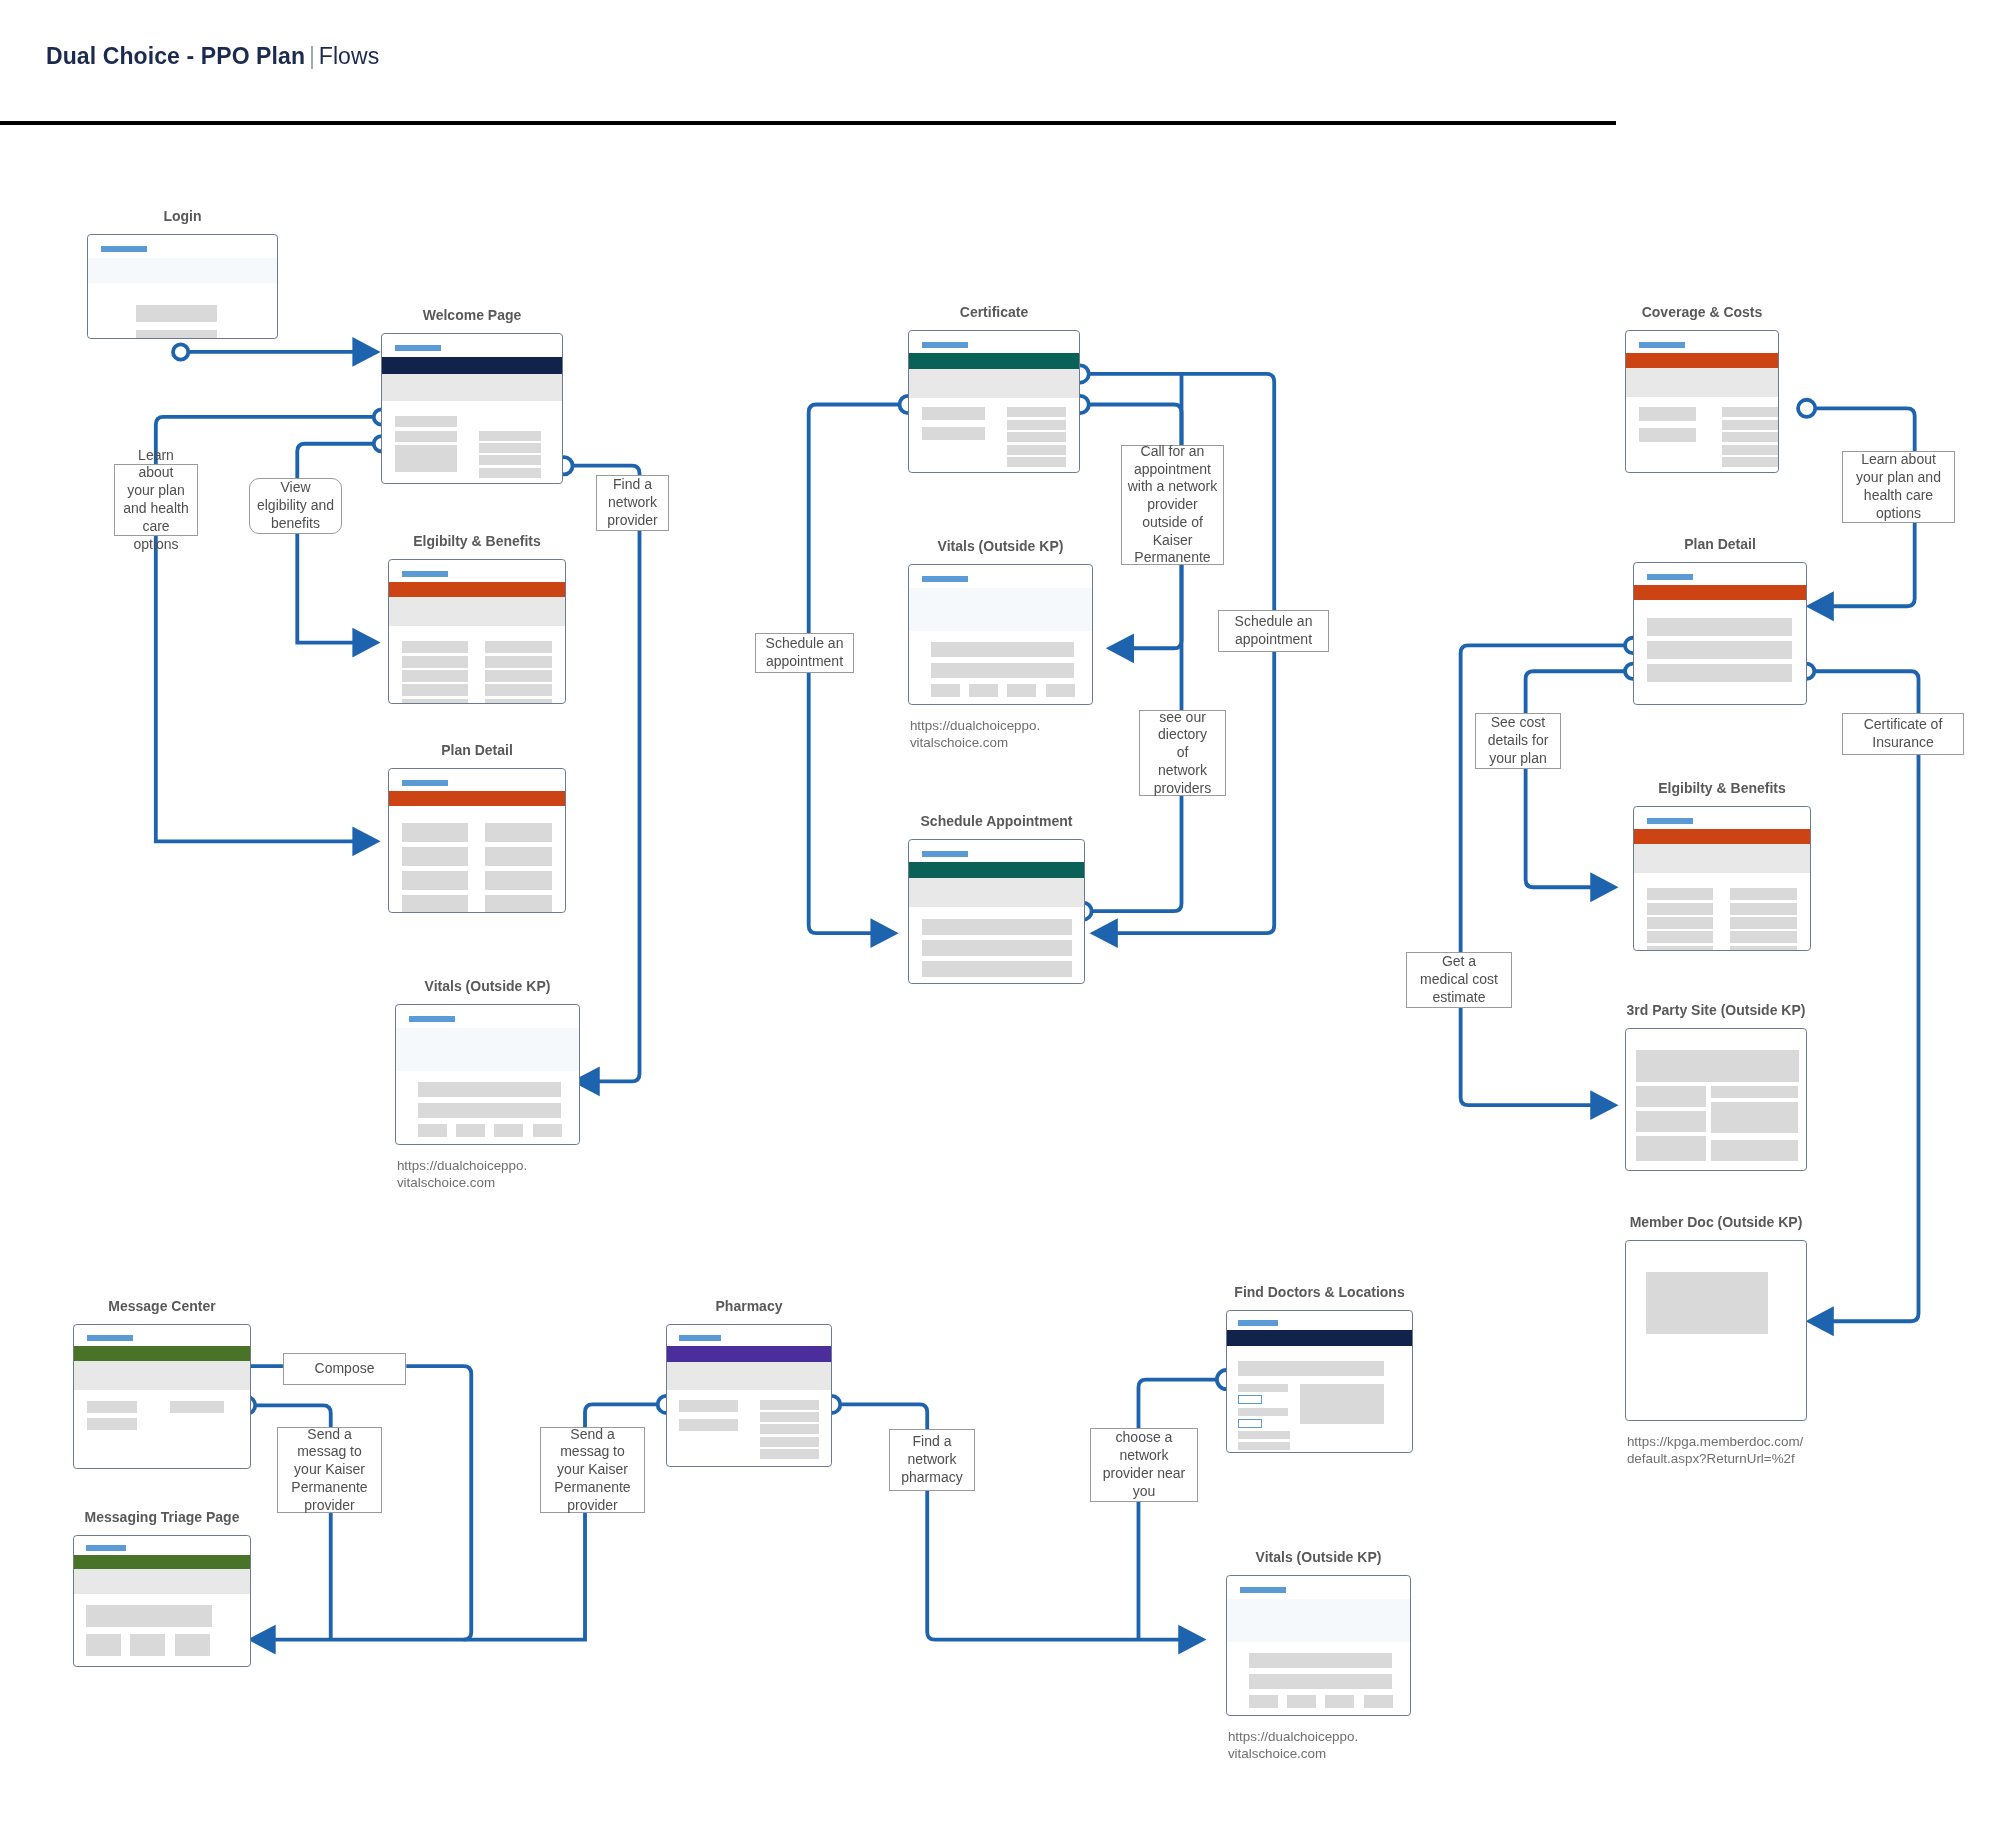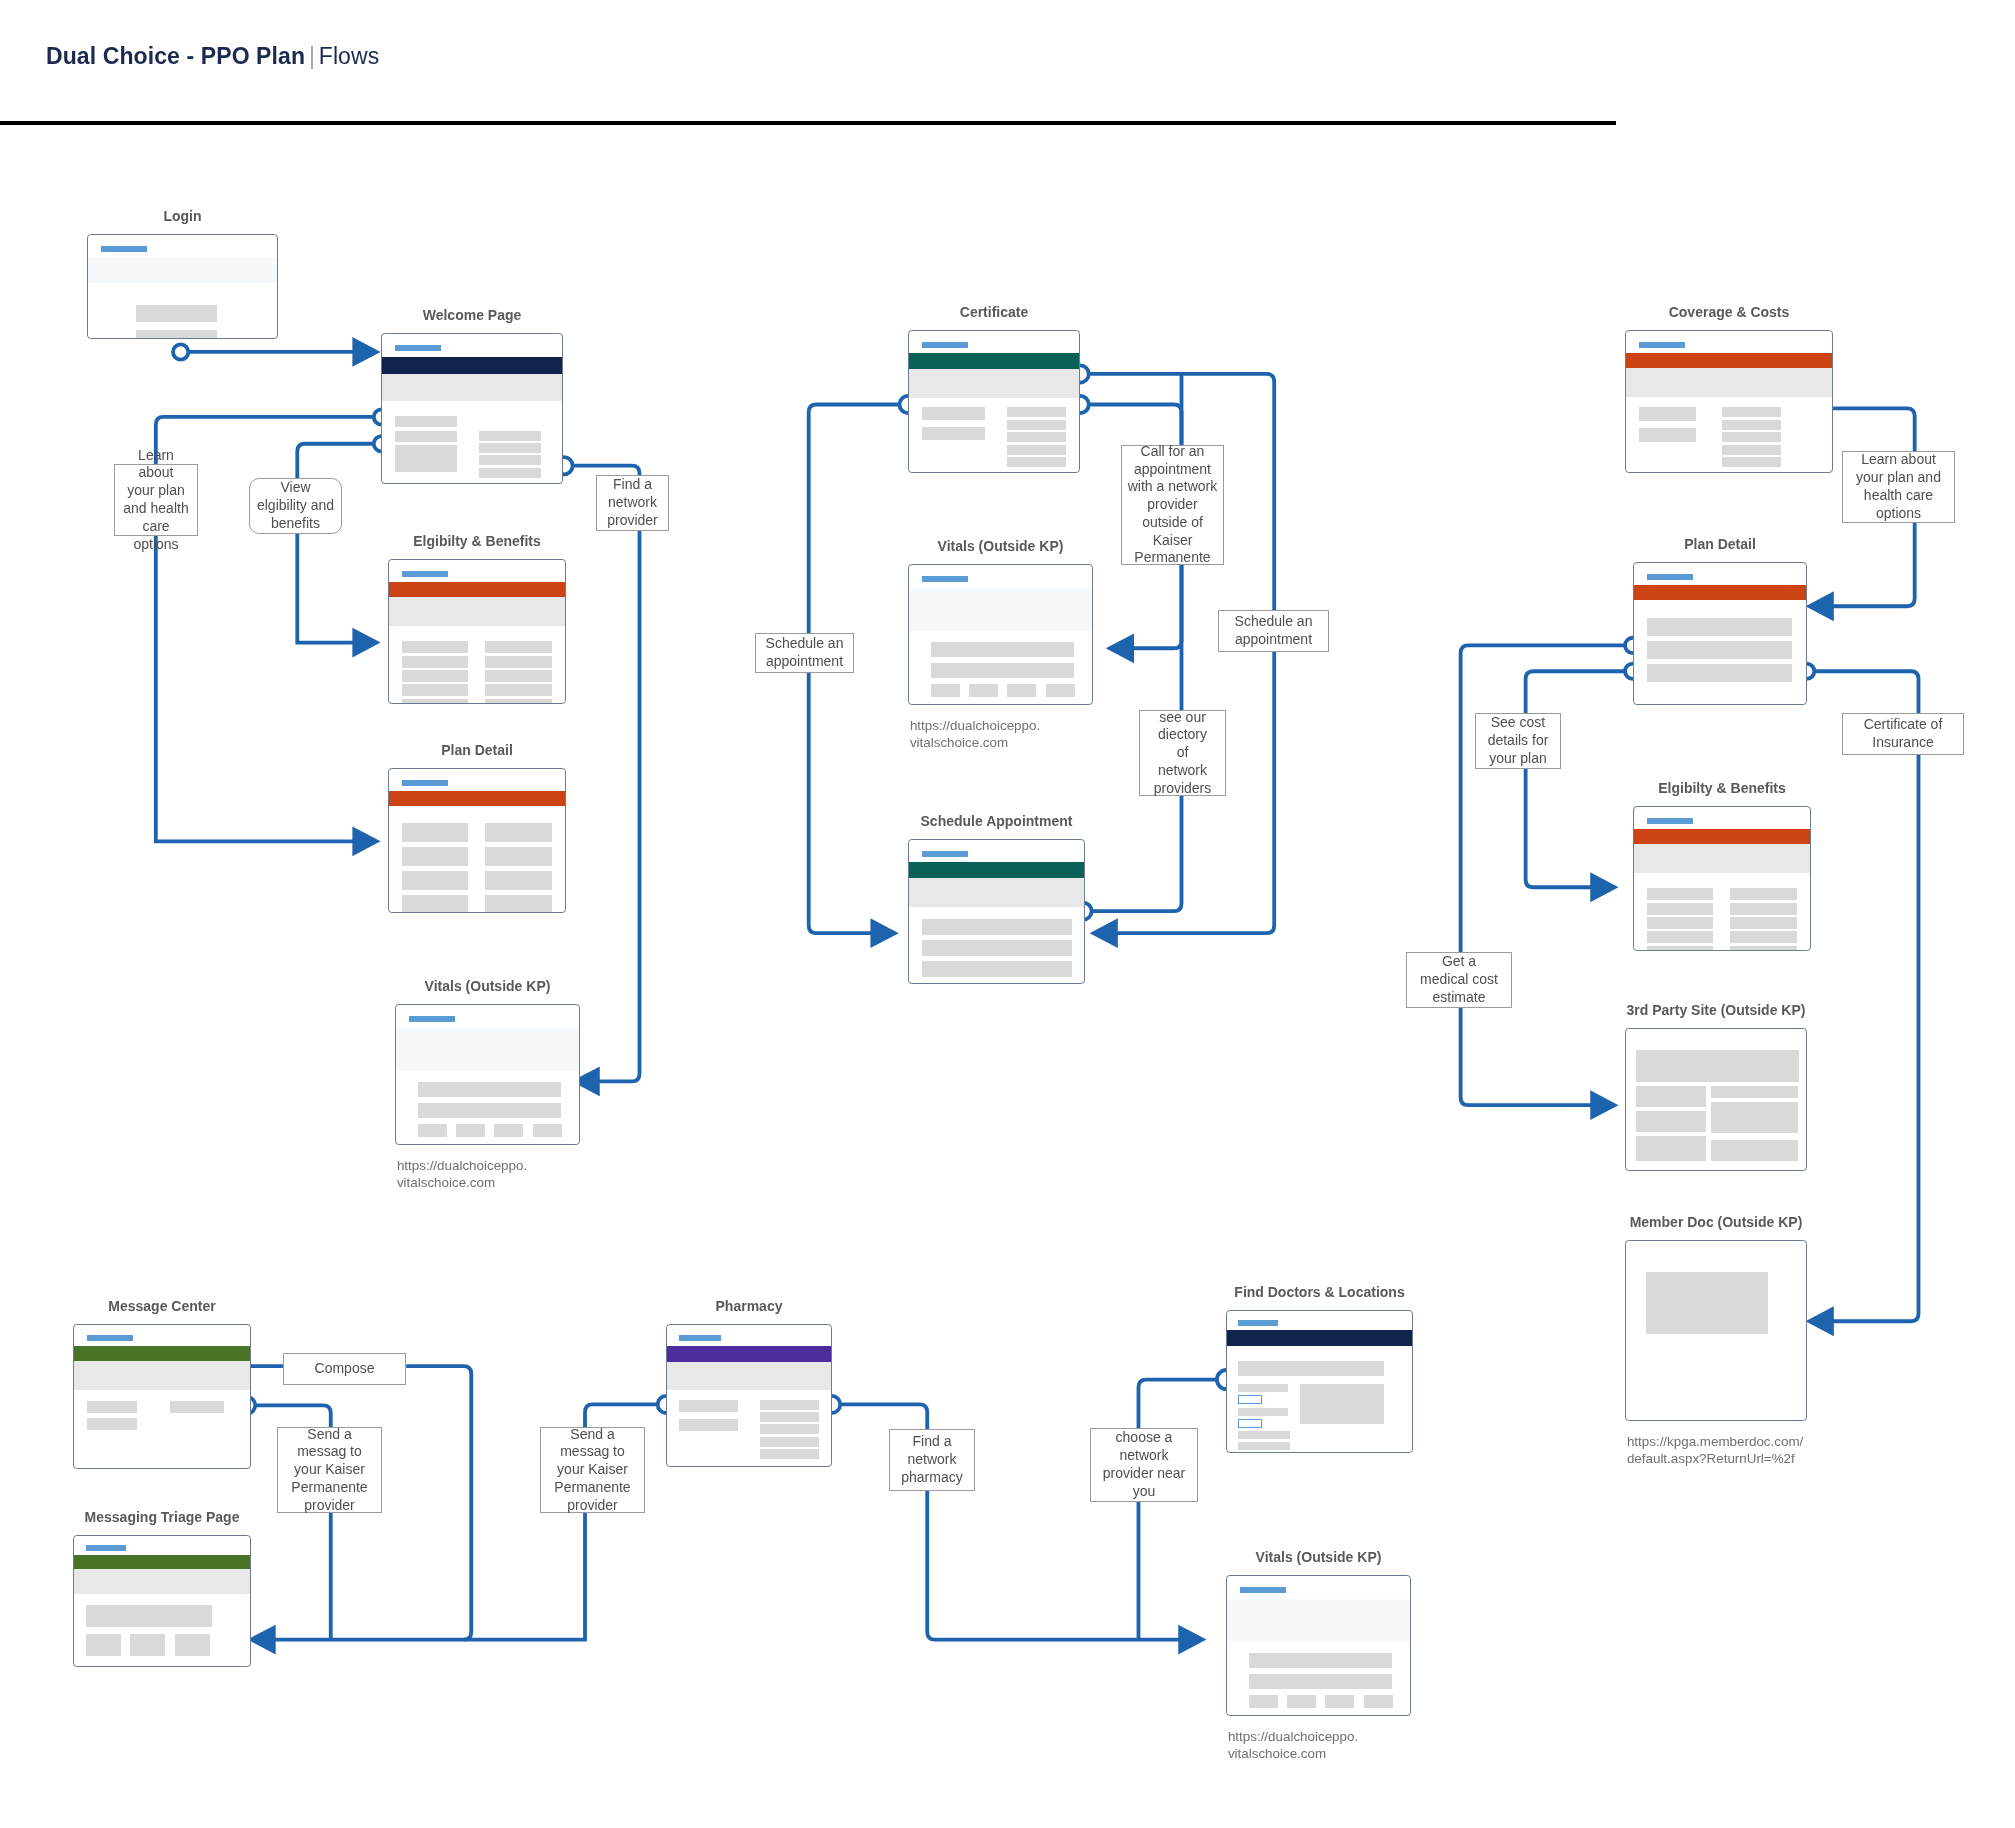--- a/index.html
+++ b/index.html
@@ -261,21 +261,21 @@
       <div class="navbar" style="top:22px; height:16.3px; background:#0a6158;"></div>
       <div class="hero" style="top:38px; height:29px;"></div>
       <div class="blk" style="left:13.4px; top:79px; width:150px; height:16.3px;"></div>
       <div class="blk" style="left:13.4px; top:100px; width:150px; height:16.3px;"></div>
       <div class="blk" style="left:13.4px; top:121px; width:150px; height:16.3px;"></div>
       <div class="btn-outline" style="left:98px; top:143px; width:31px; height:11.5px;"></div>
       <div class="btn-solid" style="left:135px; top:143px; width:30px; height:11.5px;"></div>
     </div>
   </div>
 
-  <div class="node" style="left:1625px; top:330px; width:208px; height:143px;">
+  <div class="node" style="left:1625px; top:330px; width:154px; height:143px;">
     <div class="node-title">Coverage &amp; Costs</div>
     <div class="frame">
       <div class="logo" style="left:13.4px; top:10.5px; width:46px; height:6.7px;"></div>
       <div class="navbar" style="top:22px; height:15.3px; background:#cc4314;"></div>
       <div class="hero" style="top:37px; height:29px;"></div>
       <div class="blk" style="left:13.4px; top:76px; width:57px; height:14.3px;"></div>
       <div class="blk" style="left:13.4px; top:97px; width:57px; height:14.3px;"></div>
       <div class="blk" style="left:96px; top:76px; width:59px; height:9.6px;"></div>
       <div class="blk" style="left:96px; top:89px; width:59px; height:9.6px;"></div>
       <div class="blk" style="left:96px; top:101px; width:59px; height:9.6px;"></div>

